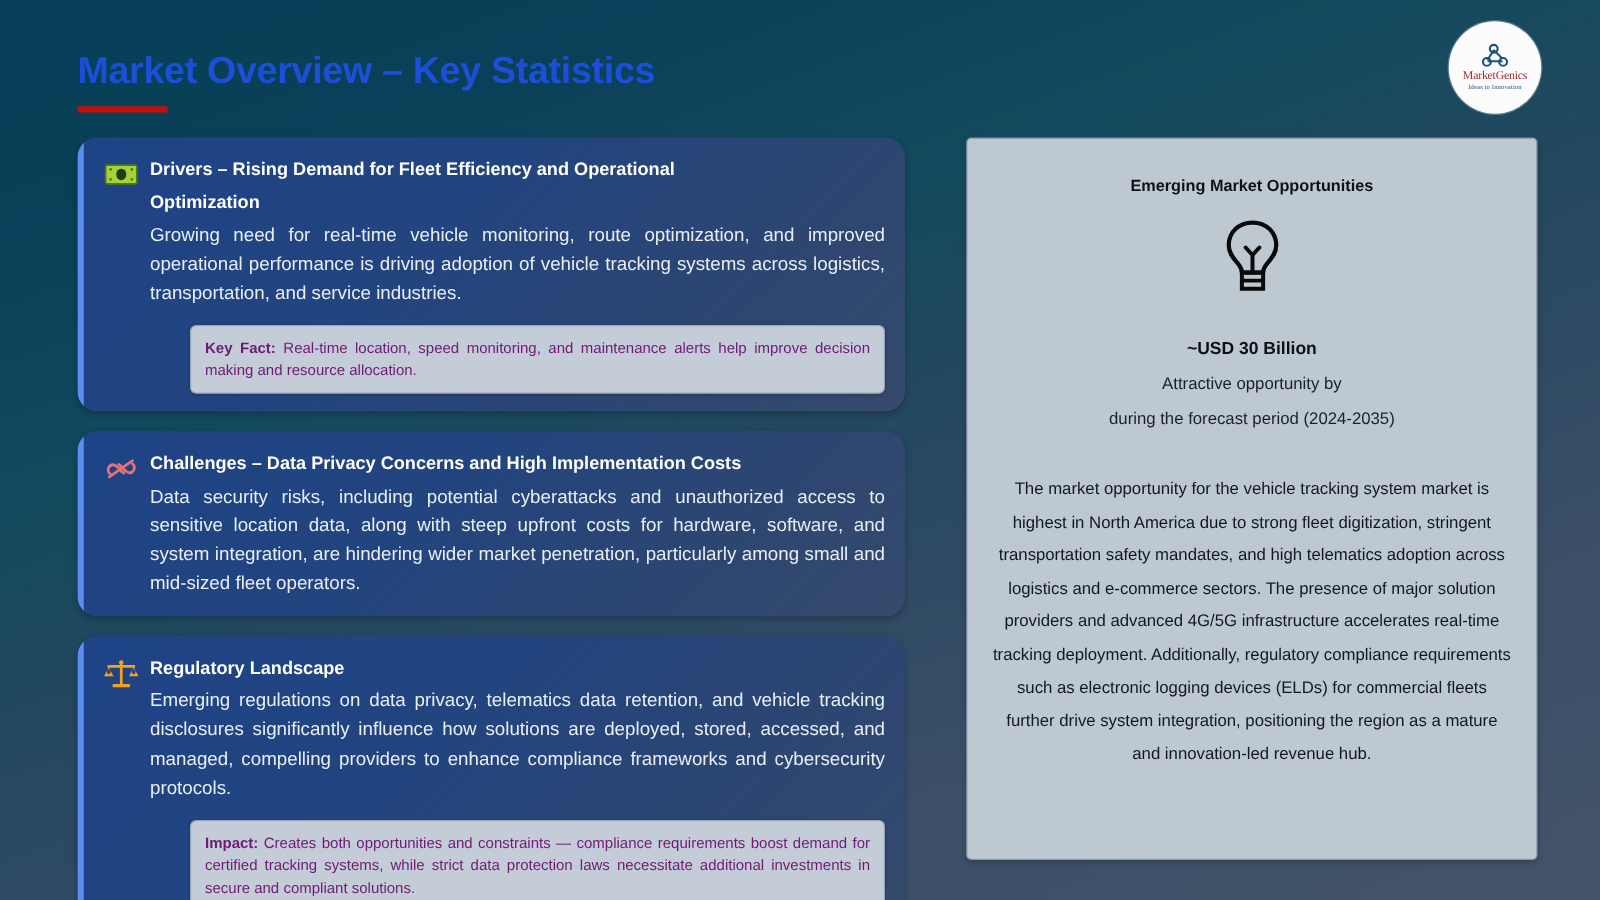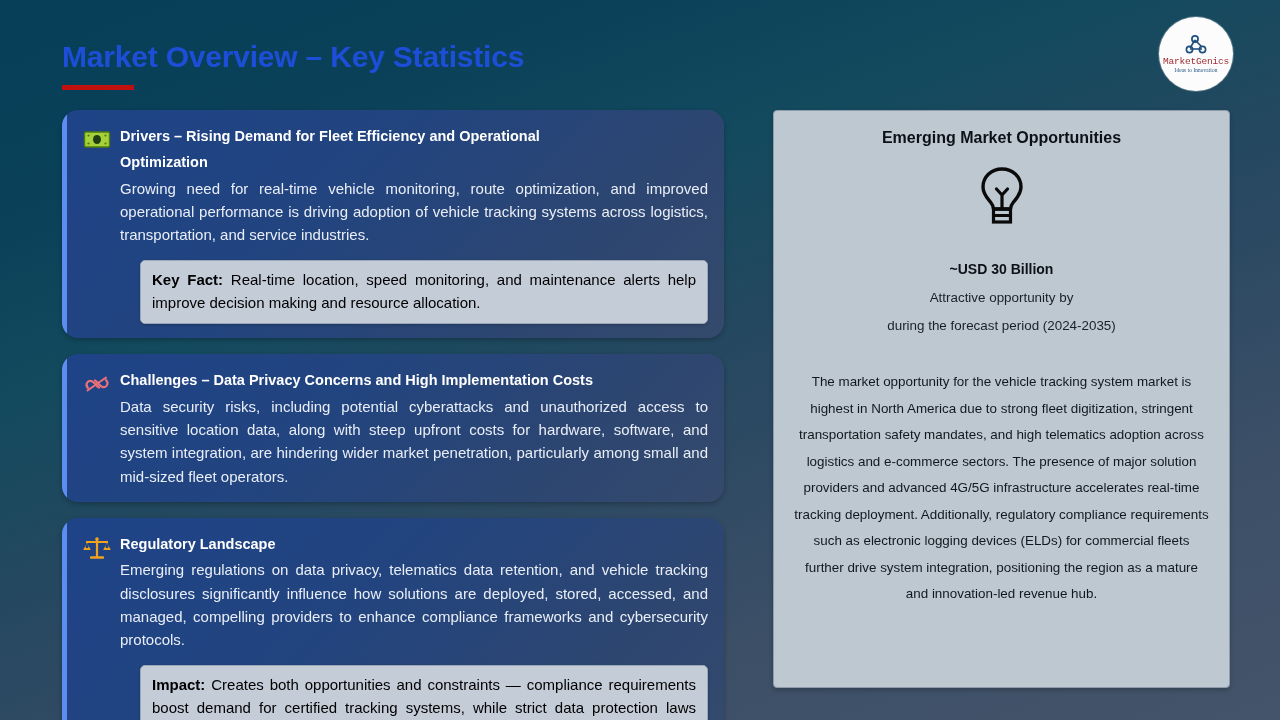--- a/index.html
+++ b/index.html
@@ -54,21 +54,21 @@
     border-radius: 50%;
     background: #fcfcfc;
     display: flex;
     flex-direction: column;
     align-items: center;
     justify-content: center;
     box-shadow: 0 0 0 1px rgba(255,255,255,0.25);
   }
   .logo-mark { width: 26px; height: 22px; display: block; margin-bottom: 1px; }
   .logo-name {
-    font-family: Liberation Mono, monospace;
+    font-family: Liberation Serif, serif;
     font-size: 9.5px;
     color: #9e2a33;
     letter-spacing: -0.2px;
     line-height: 1;
   }
   .logo-tag {
     font-family: "Liberation Serif", serif;
     font-size: 5.3px;
     color: #1d4f80;
     letter-spacing: 0.1px;
@@ -122,27 +122,27 @@
   .card-body {
     font-size: 15px;
     color: #e9eef6;
     line-height: 1.54;
     text-align: justify;
     text-align-last: left;
   }
 
   .callout {
     margin-top: 14px;
-    margin-left: 20px;
+    margin-left: 32px;
     background: #c4ccd8;
     border: 1px solid #9aa7b8;
     border-radius: 5px;
     padding: 8px 11px 9px 11px;
-    font-size: 15px;
-    color: #000000;
+    font-size: 12px;
+    color: #701a75;
     line-height: 1.52;
     text-align: justify;
     text-align-last: left;
     box-shadow: 0 1px 3px rgba(0,0,0,0.22);
   }
   .callout b { font-weight: bold; }
 
   
   .card-1 .card-title { max-width: 480px; }
 
@@ -155,24 +155,24 @@
     height: 578px;
     background: #bec8d1;
     border: 1px solid #8e9bab;
     border-radius: 4px;
     padding: 14px 18px 10px 18px;
     text-align: center;
     box-shadow: 0 2px 5px rgba(0,0,0,0.22);
   }
 
   .panel-title {
-    font-size: 16px;
+    font-size: 13px;
     font-weight: bold;
     color: #0d1117;
-    margin-top: 4px;
+    margin-top: 16px;
   }
 
   .bulb-wrap { margin-top: 18px; display: flex; justify-content: center; }
   .bulb-wrap svg { display: block; }
 
   .panel-value {
     margin-top: 34px;
     font-size: 14px;
     font-weight: bold;
     color: #0d1117;

